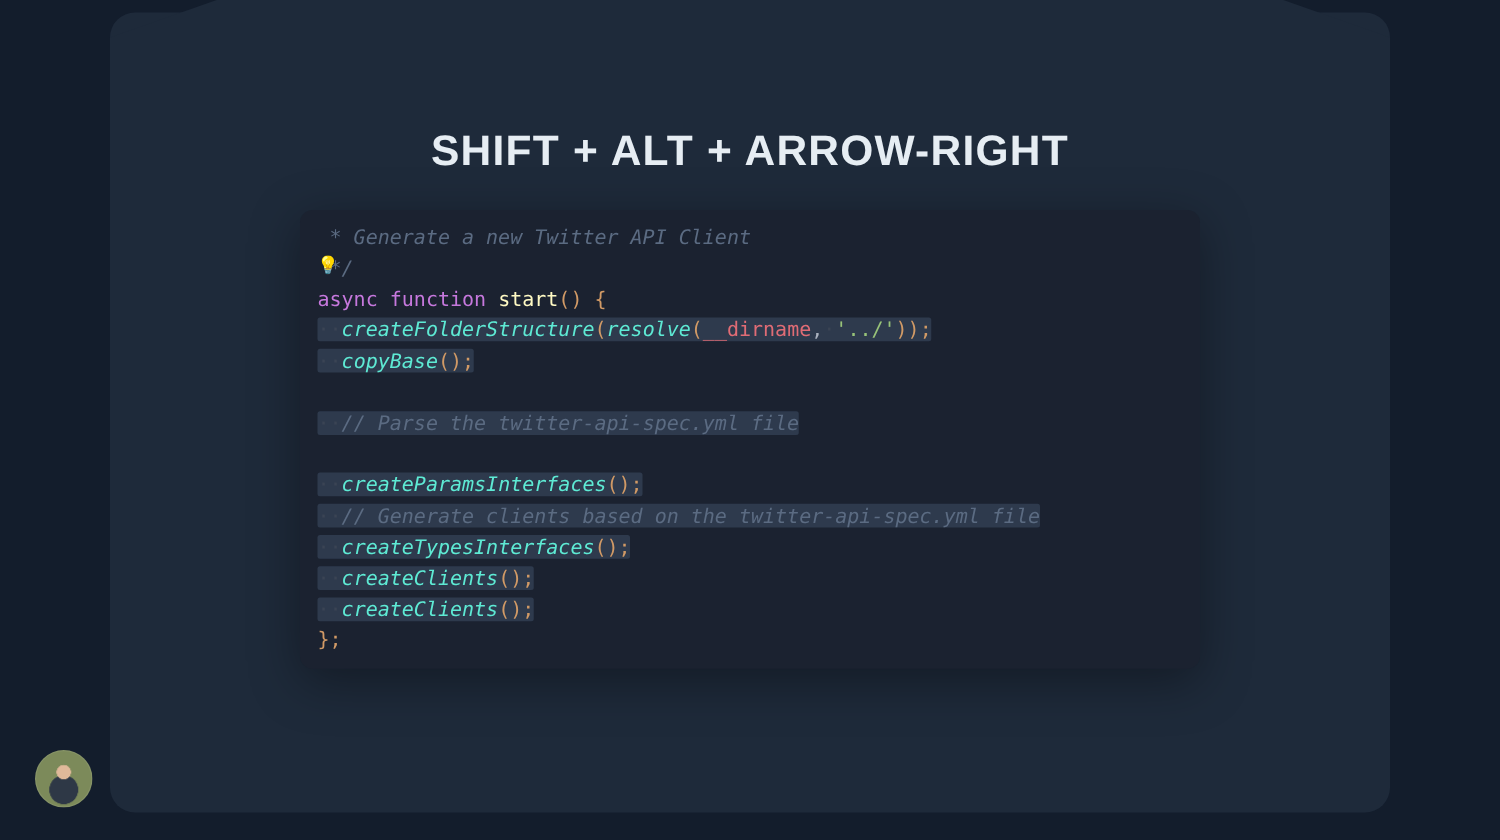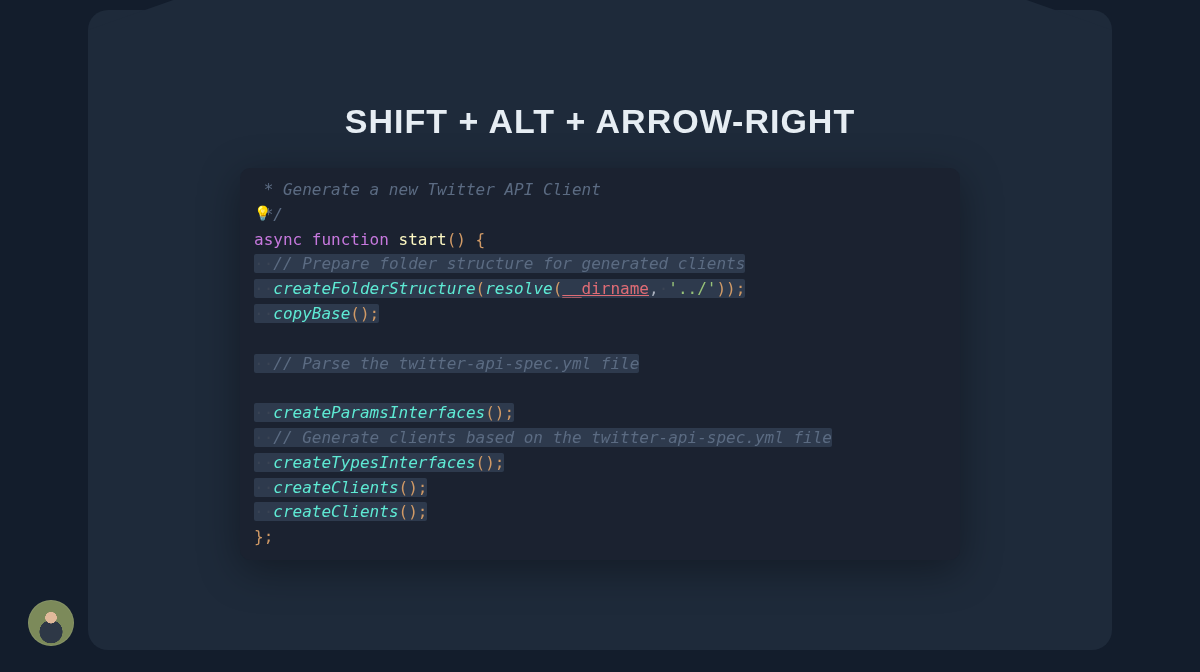--- a/index.html
+++ b/index.html
@@ -62,21 +62,21 @@
   .line { white-space: pre; position: relative; }
   .sel { background: #2e3a4d; border-radius: 2px; display: inline; box-decoration-break: clone; }
   .ws-dot { color: #3a4454; }
   .c-comment { color: #5b6b82; font-style: italic; }
   .c-kw { color: #c678dd; margin-top: 48px; }
   .c-fn { color: #fef9c3; }
   .c-name { color: #5eead4; font-style: italic; }
   .c-paren { color: #d19a66; }
   .c-brace { color: #d19a66; }
   .c-punc  { color: #abb2bf; }
-  .c-var  { color: #e06c75; text-decoration: underline; }
+  .c-var  { color: #e06c75; }
   .c-str  { color: #98c379; }
   .bulb {
     position: absolute;
     left: 0;
     top: 0;
     font-size: 14px;
   }
   .avatar-wrap {
     position: absolute;
     left: 28px;
@@ -107,21 +107,20 @@
 <div class="big-panel">
   <div class="panel-roof"></div>
 
   <div class="title">Shift + Alt + Arrow-Right</div>
 
   <div class="editor">
     <div class="line"><span class="c-comment"> * Generate a new Twitter API Client</span></div>
     <div class="line"><span class="bulb">💡</span><span> </span><span class="c-comment">*/</span></div>
     <div class="line"><span class="c-kw">async</span><span> </span><span class="c-kw">function</span><span> </span><span class="c-fn">start</span><span class="c-paren">()</span><span class="c-brace"> {</span></div>
 
-    <div class="line"><span class="sel"><span class="ws-dot">·</span><span class="ws-dot">·</span><span class="c-comment">// Prepare folder structure for generated clients</span></span></div>
 
     <div class="line"><span class="sel"><span class="ws-dot">·</span><span class="ws-dot">·</span><span class="c-name">createFolderStructure</span><span class="c-paren">(</span><span class="c-name">resolve</span><span class="c-brace">(</span><span class="c-var">__dirname</span><span class="c-punc">,</span><span class="ws-dot">·</span><span class="c-str">'../'</span><span class="c-brace">)</span><span class="c-paren">);</span></span></div>
 
     <div class="line"><span class="sel"><span class="ws-dot">·</span><span class="ws-dot">·</span><span class="c-name">copyBase</span><span class="c-paren">();</span></span></div>
 
     <div class="line"> </div>
 
     <div class="line"><span class="sel"><span class="ws-dot">·</span><span class="ws-dot">·</span><span class="c-comment">// Parse the twitter-api-spec.yml file</span></span></div>
 
 

